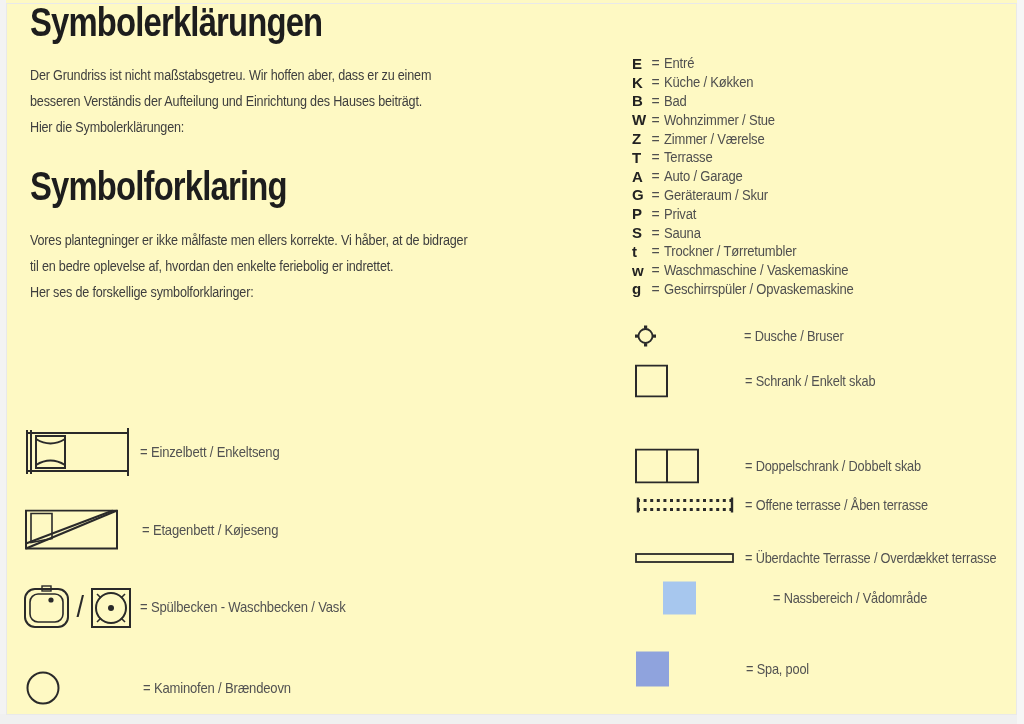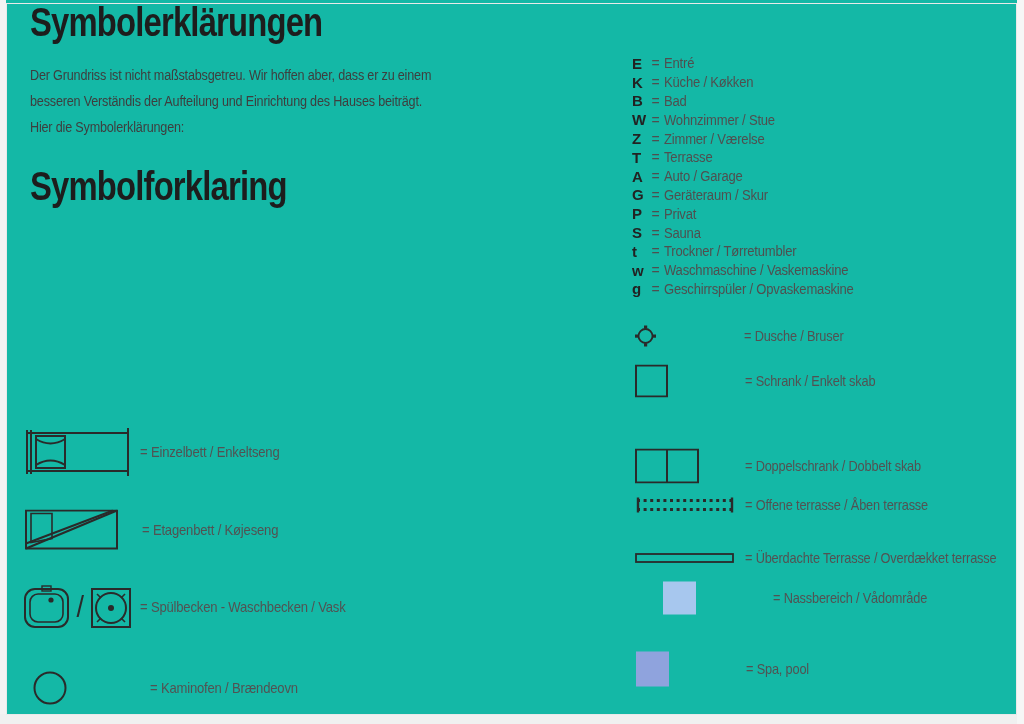--- a/index.html
+++ b/index.html
@@ -1,17 +1,17 @@
 <!DOCTYPE html>
 <html><head>
 <meta charset="utf-8">
 <style>
   html,body{margin:0;padding:0;}
   body{background:#fdfdfd;font-family:"Liberation Sans",sans-serif;-webkit-font-smoothing:antialiased;}
-  #page{position:relative;width:1024px;height:724px;background:#14b8a6;overflow:hidden;}
+  #page{position:relative;width:1024px;height:724px;background:#fef9c3;overflow:hidden;}
   .edge-left{position:absolute;left:0;top:0;width:6px;height:724px;background:#f3f3f3;}
   .edge-bottom{position:absolute;left:0;top:714px;width:1024px;height:10px;background:#f0f0f0;}
   .edge-right{position:absolute;left:1017px;top:0;width:7px;height:724px;background:#f6f6f6;}
   .frame{position:absolute;left:6px;top:3px;right:7px;bottom:9px;border:1px solid #e9e9e9;pointer-events:none;}
 
   .h-title{position:absolute;left:30px;margin:0;font-size:40px;font-weight:700;color:#1d1d1d;
            letter-spacing:-1px;white-space:nowrap;transform:scaleX(0.82);transform-origin:0 50%;}
   .para{position:absolute;left:30px;color:#3e3e3e;font-size:14px;line-height:26px;}
   .para div{white-space:nowrap;transform:scaleX(0.90);transform-origin:0 50%;letter-spacing:-0.2px;}
 
@@ -40,20 +40,25 @@
   <div class="edge-right"></div>
 
   <h1 class="h-title" style="top:0px;">Symbolerklärungen</h1>
   <div class="para" style="top:62px;">
     <div>Der Grundriss ist nicht maßstabsgetreu. Wir hoffen aber, dass er zu einem</div>
     <div>besseren Verständis der Aufteilung und Einrichtung des Hauses beiträgt.</div>
     <div>Hier die Symbolerklärungen:</div>
   </div>
 
   <h1 class="h-title" style="top:164px;">Symbolforklaring</h1>
+  <div class="para" style="top:227px;">
+    <div>Vores plantegninger er ikke målfaste men ellers korrekte. Vi håber, at de bidrager</div>
+    <div>til en bedre oplevelse af, hvordan den enkelte feriebolig er indrettet.</div>
+    <div>Her ses de forskellige symbolforklaringer:</div>
+  </div>
 
   <div class="legend">
     <div class="legrow">
         <span class="lt">E</span>
         <span class="eq">=</span>
         <span class="lb">Entré</span>
       </div>
     <div class="legrow">
         <span class="lt">K</span>
         <span class="eq">=</span>
@@ -160,21 +165,21 @@
         <circle cx="21" cy="23" r="3" fill="#2a2a2a" stroke="none"></circle>
         <line x1="7" y1="9" x2="11" y2="13" stroke-width="1.6"></line>
           <line x1="35" y1="9" x2="31" y2="13" stroke-width="1.6"></line>
         <line x1="7" y1="37" x2="11" y2="33" stroke-width="1.6"></line>
           <line x1="35" y1="37" x2="31" y2="33" stroke-width="1.6"></line>
       </svg>
     </span>
     <span class="slabel">= Spülbecken - Waschbecken / Vask</span>
   </div>
 
-  <div class="symrow left" style="left:33px;top:671px;width:420px;height:34px;text-align:center;">
+  <div class="symrow left" style="left:26px;top:671px;width:420px;height:34px;text-align:center;">
     <span class="icon">
       <svg width="34" height="34" viewBox="0 0 34 34" fill="none" stroke="#2a2a2a" stroke-width="2">
         <circle cx="17" cy="17" r="15.5"></circle>
       </svg>
     </span>
     <span class="slabel">= Kaminofen / Brændeovn</span>
   </div>
 
   <div class="symrow right" style="left:634px;top:324px;width:380px;height:23px;">
     <span class="icon">

